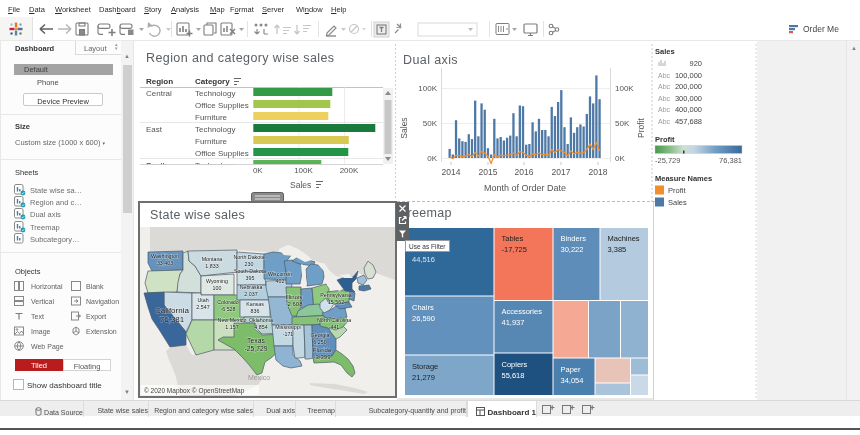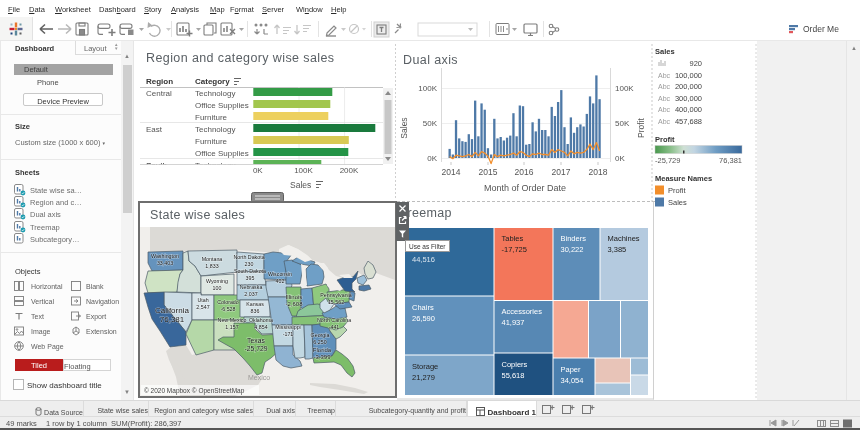--- a/index.html
+++ b/index.html
@@ -171,21 +171,21 @@
       <div class="abs" style="left:14px;top:3px;font-weight:bold;color:#333">Dashboard</div>
       <div class="abs" style="left:83px;top:3px;color:#666">Layout</div>
       <div class="abs" style="left:113px;top:2px;font-size:4.5px;color:#999;line-height:4px">▲<br>▼</div>
       <div class="abs" style="left:13px;top:22.5px;width:99px;height:11px;background:#a3a3a3;padding:1.5px 0 0 10px;color:#3f3f3f">Default</div>
       <div class="abs" style="left:28px;top:37px;padding-left:8px;">Phone</div>
       <div class="abs" style="left:22px;top:52px;width:80px;height:13px;border:1px solid #c9c9c9;border-radius:2px;background:#fff;text-align:center;padding-top:2.5px;color:#333">Device Preview</div>
       <div class="abs" style="left:0;top:72.5px;width:121px;border-top:1px solid #e8e8e8"></div>
       <div class="abs" style="left:14px;top:81px;font-weight:bold;color:#333">Size</div>
       <div class="abs" style="left:14px;top:96.5px;color:#666">Custom size (1000 x 600) <span style="font-size:5px">▾</span></div>
       <div class="abs" style="left:0;top:117.5px;width:121px;border-top:1px solid #e8e8e8"></div>
-      <div class="abs" style="left:14px;top:126.5px;font-weight:bold;color:#333">Sheets</div>
+      <div class="abs" style="left:14px;top:126.5px;font-weight:normal;color:#333">Sheets</div>
       <svg class="abs" style="left:13px;top:143px" width="13" height="13">
         <rect x="0.5" y="0.5" width="8.5" height="9.5" rx="1.5" fill="#fff" stroke="#8a8a8a"></rect>
         <path d="M3.5 7.5 v-4.5 M5.8 7.5 v-2.5" stroke="#4e79a7" stroke-width="1.4"></path>
         <circle cx="9" cy="9" r="2.4" fill="#1e9cb0"></circle>
         <path d="M7.8 9 l0.9 0.9 l1.6 -1.8" stroke="#fff" stroke-width="0.7" fill="none"></path>
       </svg>
       <div class="abs" style="left:29px;top:145px;color:#6e6e6e">State wise sa…</div>
       <svg class="abs" style="left:13px;top:155.2px" width="13" height="13">
         <rect x="0.5" y="0.5" width="8.5" height="9.5" rx="1.5" fill="#fff" stroke="#8a8a8a"></rect>
         <path d="M3.5 7.5 v-4.5 M5.8 7.5 v-2.5" stroke="#4e79a7" stroke-width="1.4"></path>
@@ -270,21 +270,21 @@
       </svg>
       <div class="abs" style="left:85px;top:287px;color:#606060;font-size:7px">Extension</div>
       <svg class="abs" style="left:13px;top:300px" width="11" height="11">
         <g stroke="#7c7c7c" stroke-width="0.9" fill="none">
           <circle cx="5" cy="5" r="4.3"></circle>
           <path d="M0.7 5 h8.6 M5 0.7 a6.2 6.2 0 0 1 0 8.6 M5 0.7 a6.2 6.2 0 0 0 0 8.6"></path>
         </g>
       </svg>
       <div class="abs" style="left:30px;top:302px;color:#606060;font-size:7px">Web Page</div>
       <div class="abs" style="left:14px;top:317.5px;width:48px;height:12px;background:#b91c1c;color:#fff;text-align:center;padding-top:2px">Tiled</div>
-      <div class="abs" style="left:62px;top:317.5px;width:48px;height:12px;background:#fff;border:1px solid #d4d4d4;color:#555;padding-top:2px">Floating</div>
+      <div class="abs" style="left:62px;top:317.5px;width:48px;height:12px;background:#fff;border:1px solid #d4d4d4;color:#555;text-align:center;padding-top:2px">Floating</div>
       <div class="abs" style="left:12px;top:337.5px;width:11px;height:11px;border:1px solid #b5b5b5;background:#fff"></div>
       <div class="abs" style="left:26px;top:340px;color:#333;font-size:8px">Show dashboard title</div>
     </div>
     <div id="lscroll">
       <div class="sarr" style="left:3px;top:12px">▲</div>
       <div class="thumb"></div>
       <div class="sarr" style="left:3px;top:348px">▼</div>
     </div>
     <div id="sbline"></div>
 <div class="abs" style="left:757px;top:41px;width:89px;height:359px;background:#f1f1f1"></div>
@@ -694,30 +694,13 @@
       </svg>
       <svg class="abs" style="left:582px;top:3px" width="13" height="11">
         <g stroke="#777" fill="none" stroke-width="1">
           <rect x="0.5" y="1.5" width="8" height="8"></rect>
         </g>
         <g stroke="#777" stroke-width="1.2">
           <path d="M8 3.5 h4.5 M10.2 1.2 v4.5"></path>
         </g>
       </svg>
     </div>
-    <div id="statusbar">
-      <span class="abs" style="left:6px;top:2px">49 marks</span>
-      <span class="abs" style="left:46px;top:2px">1 row by 1 column</span>
-      <span class="abs" style="left:111px;top:2px">SUM(Profit): 286,397</span>
-      <svg class="abs" style="left:769px;top:2px" width="90" height="9">
-        <g stroke="#9a9a9a" stroke-width="1" fill="#9a9a9a">
-          <path d="M1 1 v6 M7 1 v6 l-5 -3 z M13 1 v6 M14 1 l5 3 l-5 3 z M24 1 v6 M25 7 l5 -6"></path>
-        </g>
-        <g stroke="#8d8d8d" fill="none">
-          <rect x="48.5" y="1.5" width="8" height="6"></rect>
-          <path d="M51.5 1.5 v6 M54.5 1.5 v6"></path>
-          <rect x="61.5" y="1.5" width="8" height="6"></rect>
-          <path d="M61.5 4.5 h8"></path>
-        </g>
-        <rect x="74" y="0.5" width="9" height="8" fill="#6f6f6f"></rect>
-      </svg>
-    </div>
     <div id="blackline"></div>
 </div>
 </body></html>

